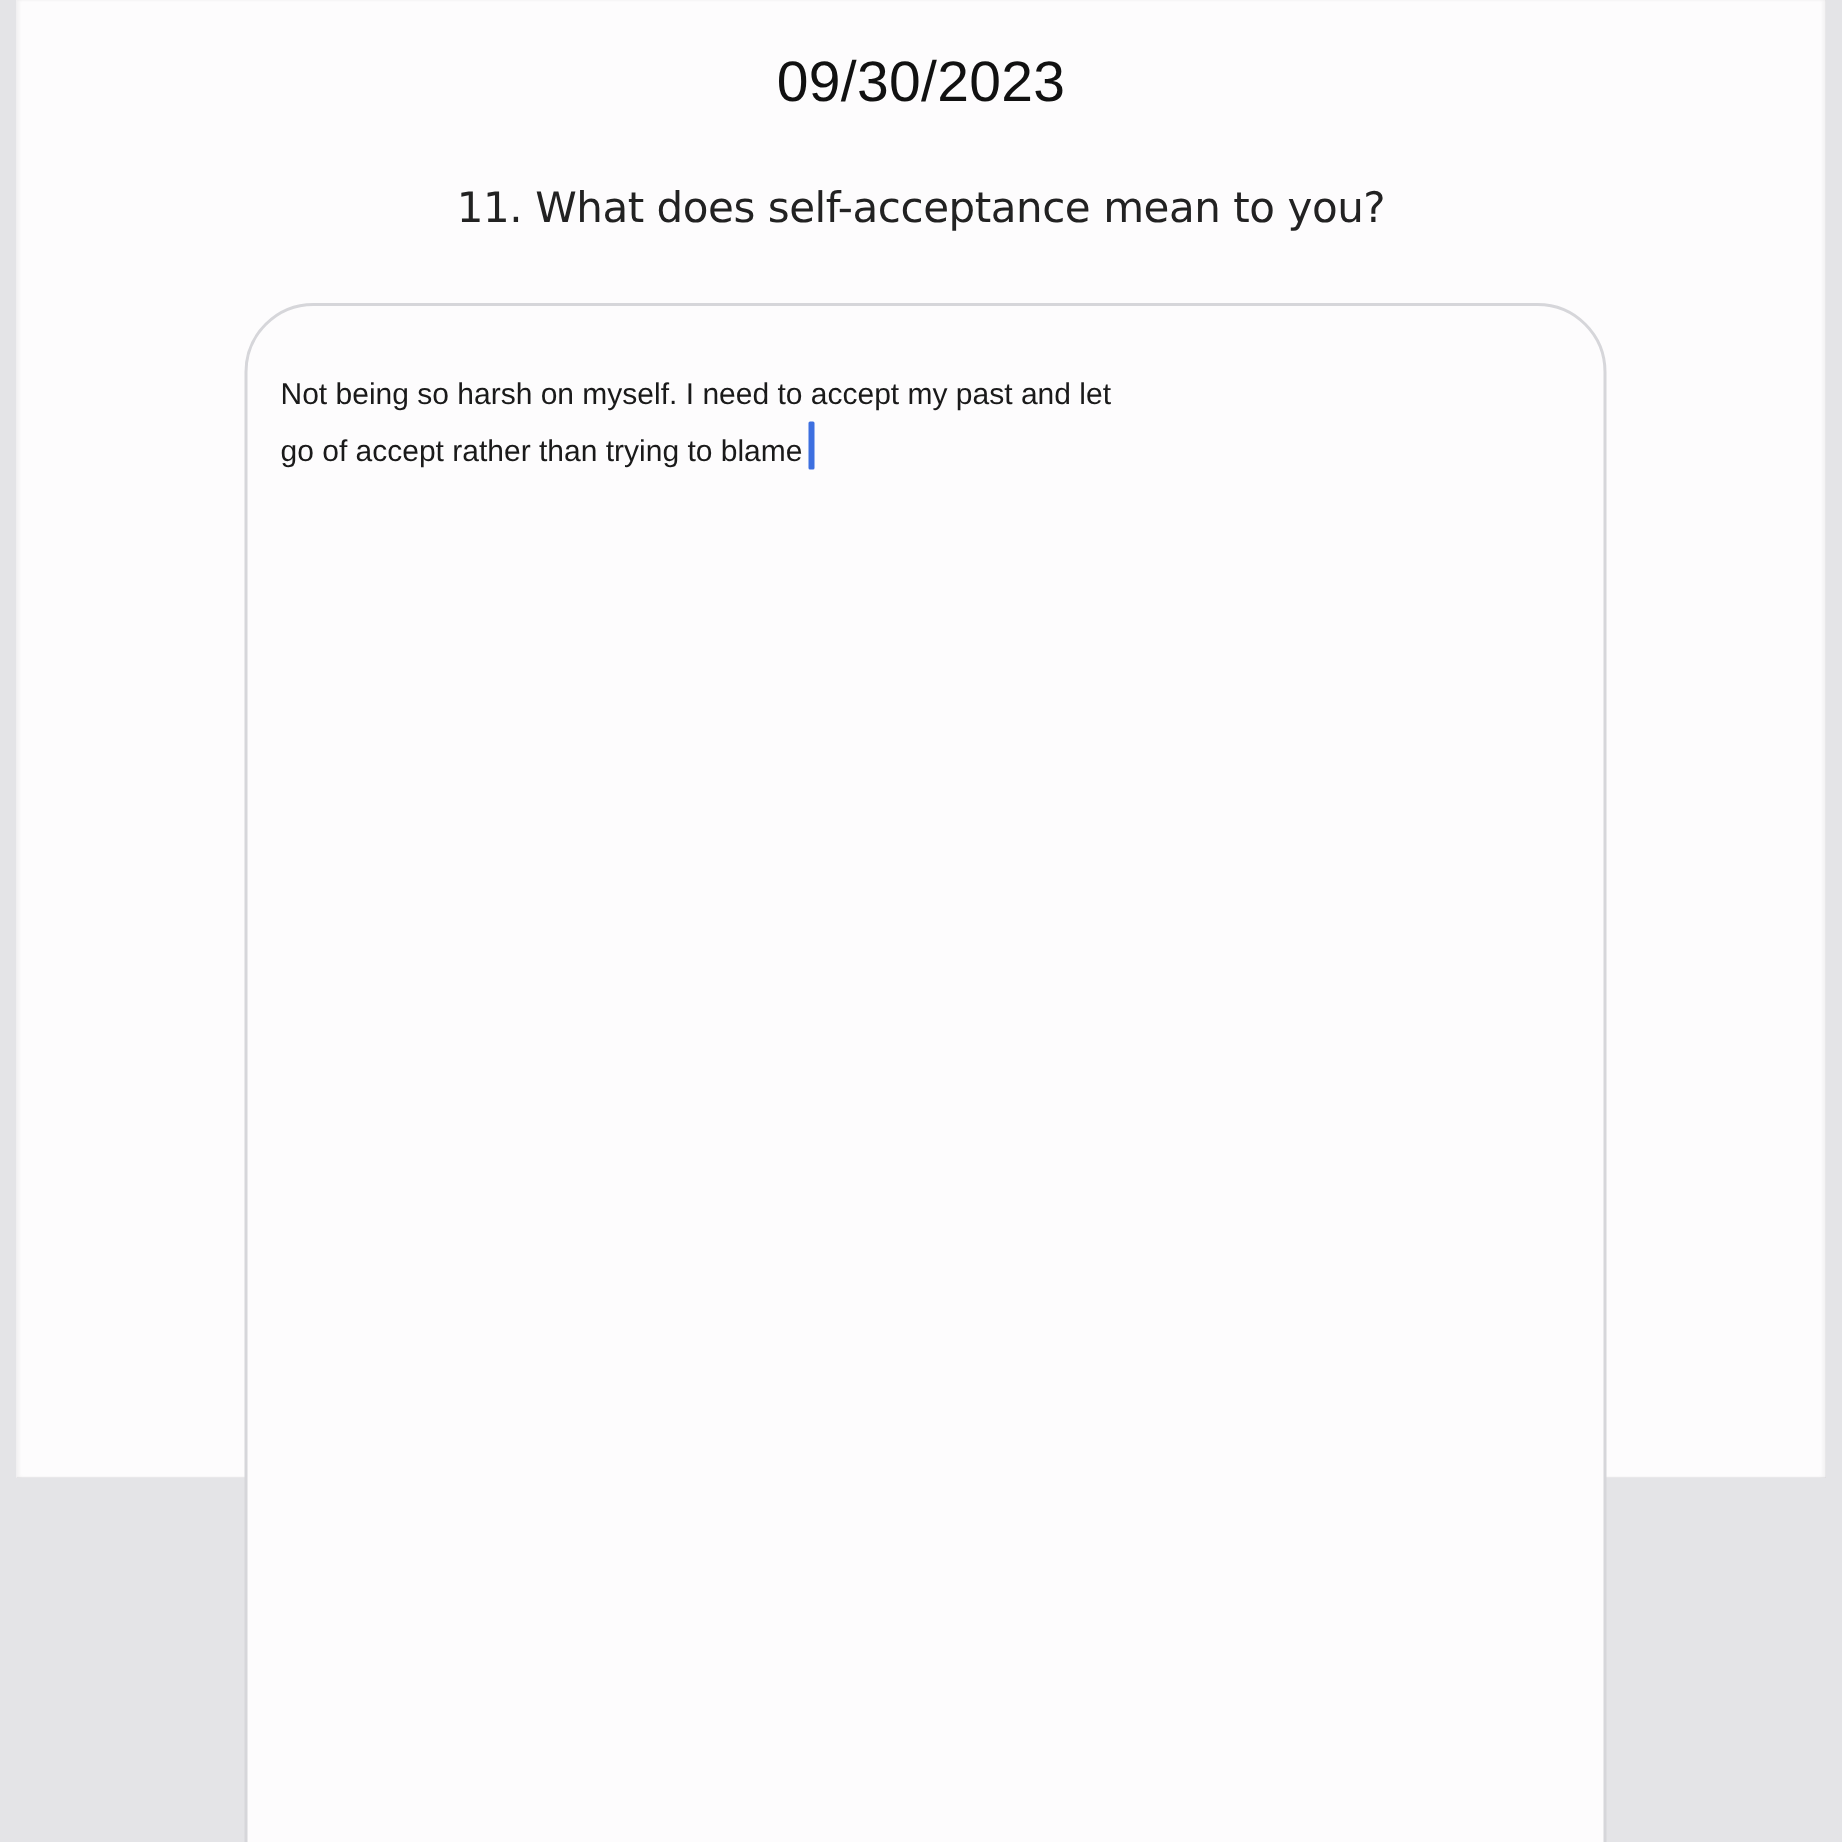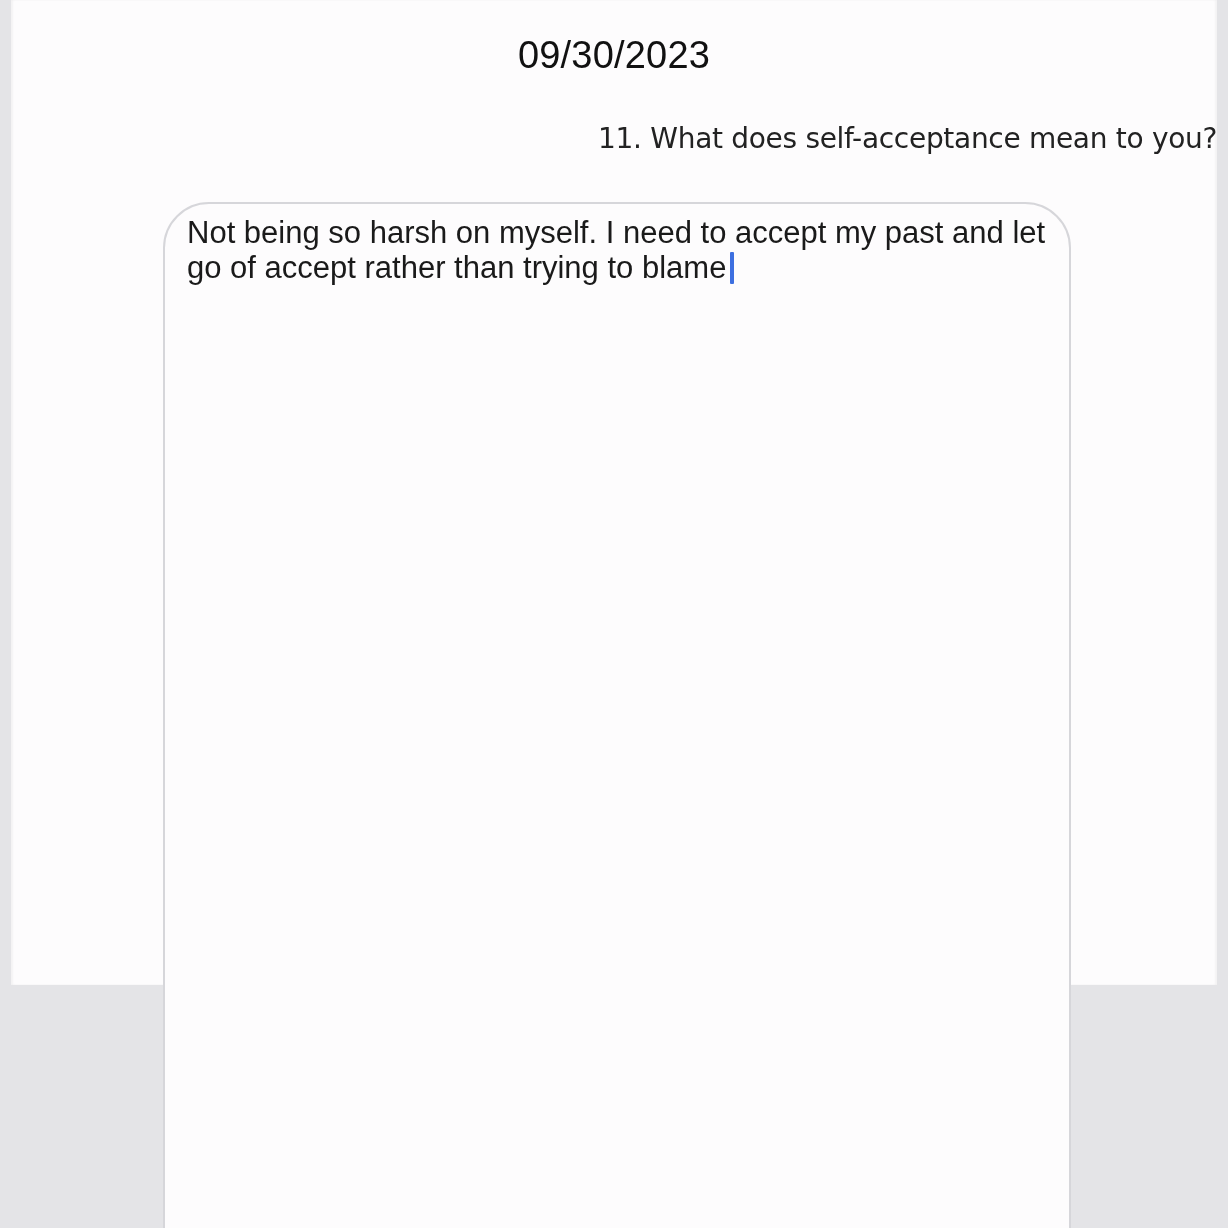--- a/index.html
+++ b/index.html
@@ -34,44 +34,44 @@
       font-family: "Liberation Sans", sans-serif;
       font-size: 38px;
       color: #111;
       letter-spacing: 0.2px;
     }
     .question {
       position: absolute;
       top: 122px;
       left: 0;
       width: 100%;
-      text-align: right;
+      text-align: center;
       font-family: "DejaVu Sans", sans-serif;
       font-size: 28px;
       color: #222;
       letter-spacing: -0.3px;
     }
     .answer-box {
       position: absolute;
       left: 152px;
       top: 202px;
       width: 908px;
       height: 1060px;
       border: 2px solid #d6d6da;
       border-radius: 46px 46px 0 0;
       background: #fdfcfd;
       box-sizing: border-box;
     }
     .answer-text {
       position: absolute;
       left: 22px;
-      top: 11px;
+      top: 42px;
       width: 860px;
       font-family: "Liberation Sans", sans-serif;
-      font-size: 31px;
+      font-size: 20px;
       line-height: 35px;
       color: #1a1a1a;
       white-space: pre-wrap;
       outline: none;
       border: none;
       background: transparent;
     }
     .cursor {
       display: inline-block;
       width: 4px;

